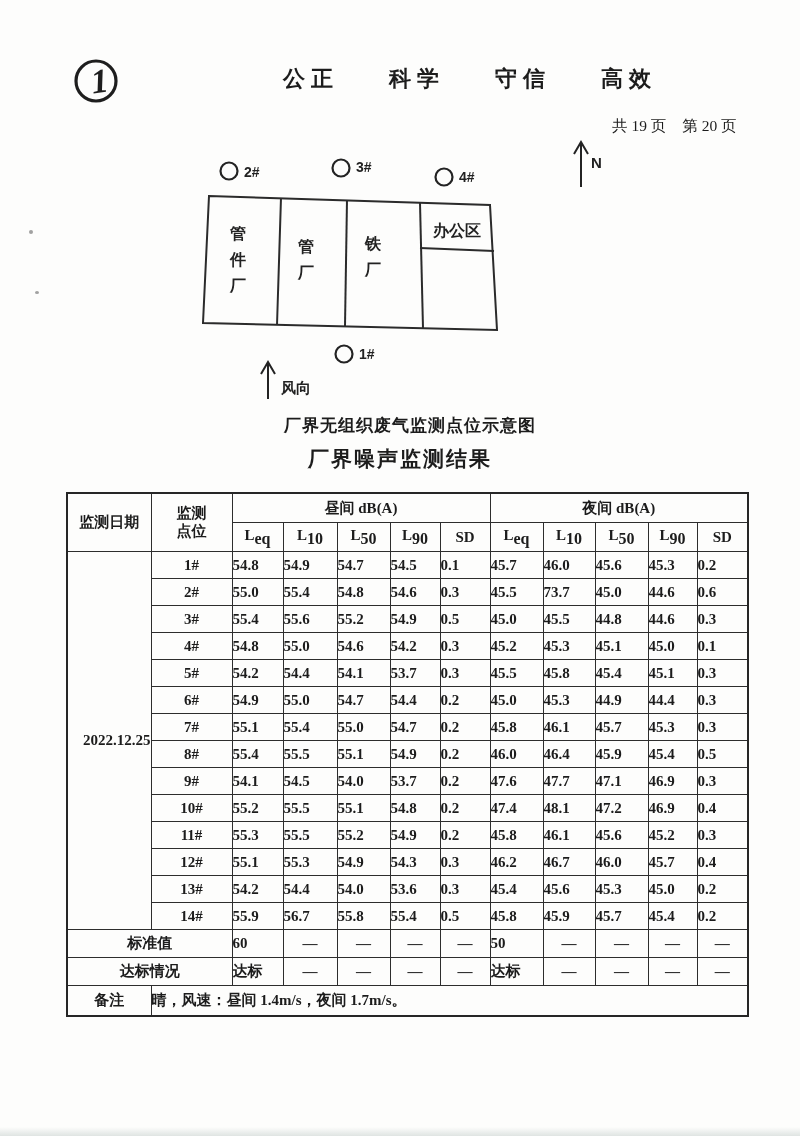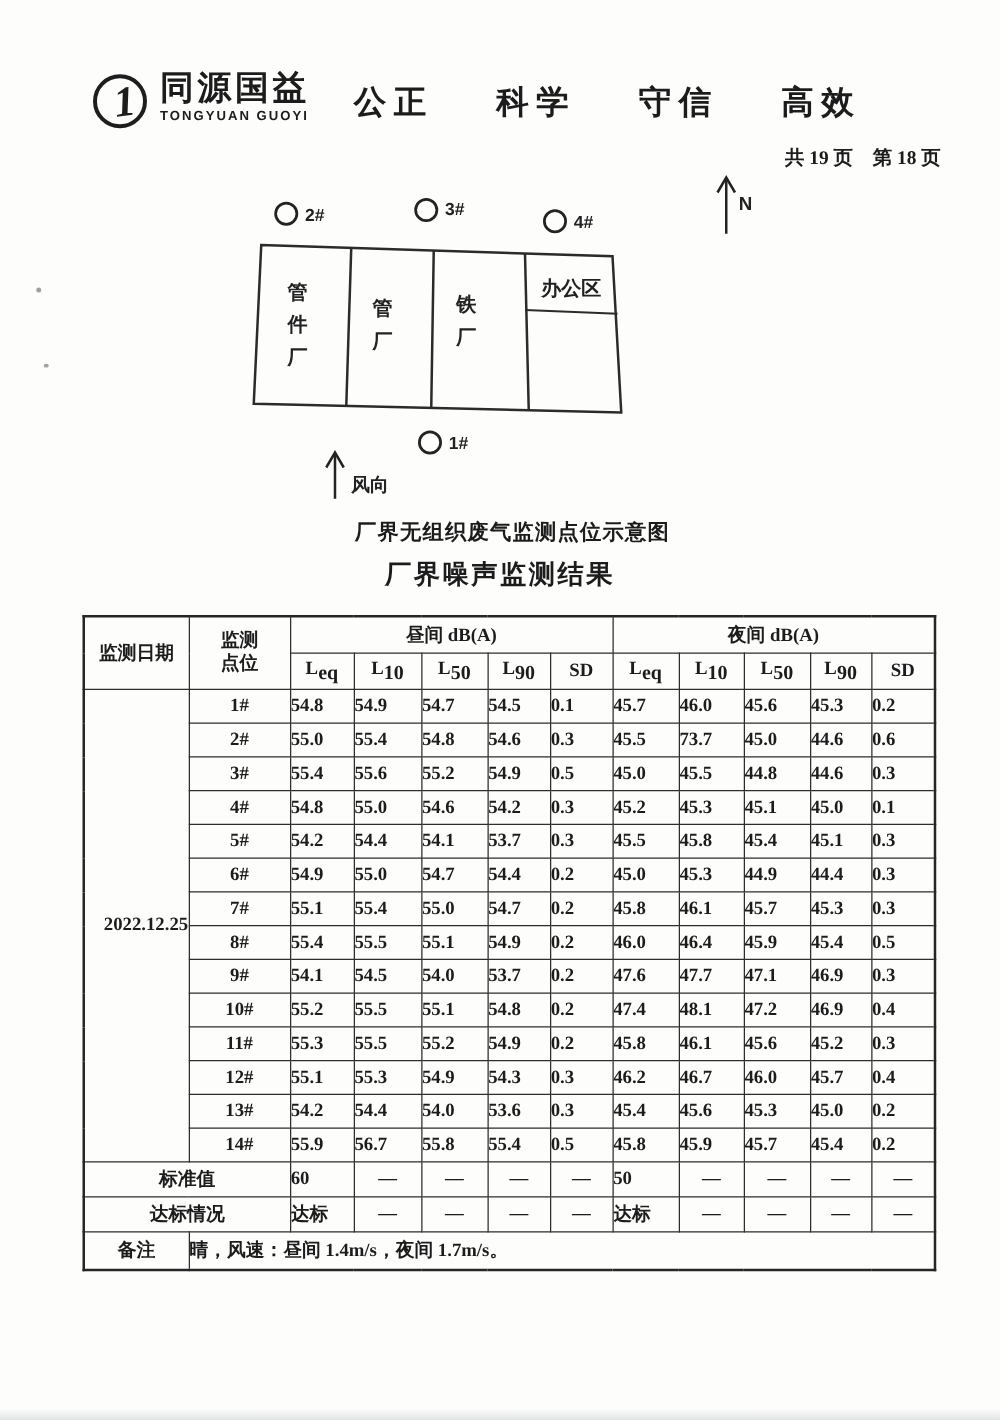--- a/index.html
+++ b/index.html
@@ -7,24 +7,24 @@
     position:relative; width:800px; height:1136px; margin:0 auto;
     background:#fdfdfc; overflow:hidden; color:#1c1c1c;
     font-family:"Liberation Serif","DejaVu Serif",serif;
   }
   
   .logo-block{position:absolute; left:72px; top:57px; display:flex; align-items:flex-start; gap:8px;}
   .logo-texts{display:flex; flex-direction:column; line-height:1;}
   .logo-zh{font-family:"Liberation Sans","DejaVu Sans",sans-serif; font-weight:bold; font-size:27px; letter-spacing:3px;}
   .logo-en{font-family:"Liberation Sans","DejaVu Sans",sans-serif; font-weight:bold; font-size:10.5px; letter-spacing:1.6px; margin-top:4px;}
   .slogan{position:absolute; left:283px; top:64px; display:flex; gap:50px;
-    font-family:"Liberation Sans","DejaVu Sans",sans-serif; font-weight:bold; font-size:26px; letter-spacing:6px;}
+    font-family:"Liberation Sans","DejaVu Sans",sans-serif; font-weight:bold; font-size:22px; letter-spacing:6px;}
   .doc-number{position:absolute; left:78px; top:114px;
     font-family:"Liberation Sans","DejaVu Sans",sans-serif; font-weight:bold; font-size:17px;}
-  .page-info{position:absolute; left:612px; top:116px; font-size:15.5px; display:flex; gap:16px; font-weight:700;margin-left:16px;}
+  .page-info{position:absolute; left:612px; top:116px; font-size:15.5px; display:flex; gap:16px; font-weight:400;}
   
   .diagram{position:absolute; left:0; top:135px;}
   .diagram text{fill:#222; font-family:"Liberation Sans","DejaVu Sans",sans-serif;}
   .diagram .pt-label{font-size:14px; font-weight:bold;}
   .diagram .bldg{font-size:16px; font-weight:600;}
   .diagram .dir-label{font-size:15px; font-weight:bold;}
   .caption-1{position:absolute; left:0; top:414px; width:820px; text-align:center;
     font-size:17px; font-weight:bold; letter-spacing:1px;}
   .caption-2{position:absolute; left:0; top:445px; width:800px; text-align:center;
     font-size:21px; font-weight:bold; letter-spacing:2px;}
@@ -56,36 +56,32 @@
 </head>
 <body>
 
 <div class="page">
 
   <div class="logo-block">
     <svg width="48" height="50" viewBox="0 0 48 50">
       <circle cx="24" cy="24" r="20" fill="none" stroke="#1e1e1e" stroke-width="3.2"></circle>
       <text x="19" y="36" font-size="34" font-weight="bold" font-style="italic" font-family="Liberation Serif, DejaVu Serif, serif" fill="#1e1e1e" transform="rotate(-8 24 24)">1</text>
     </svg>
-    <div class="logo-texts">
-      <span class="logo-zh">同源国益</span>
-      <span class="logo-en">TONGYUAN GUOYI</span>
-    </div>
   </div>
 
   <div class="slogan" id="slogan-row">
       <span>公正</span>
       <span>科学</span>
       <span>守信</span>
       <span>高效</span>
     </div>
 
   <div class="page-info">
     <span>共 19 页</span>
-    <span>第 18 页</span>
+    <span>第 20 页</span>
   </div>
 
   <svg class="diagram" width="800" height="278" viewBox="0 0 800 278">
 
     <g stroke="#232323" stroke-width="2" fill="none">
       <line x1="581" y1="52" x2="581" y2="9"></line>
       <polyline points="574,19 581,7 588,19"></polyline>
     </g>
     <text class="dir-label" x="591" y="33">N</text>
 

